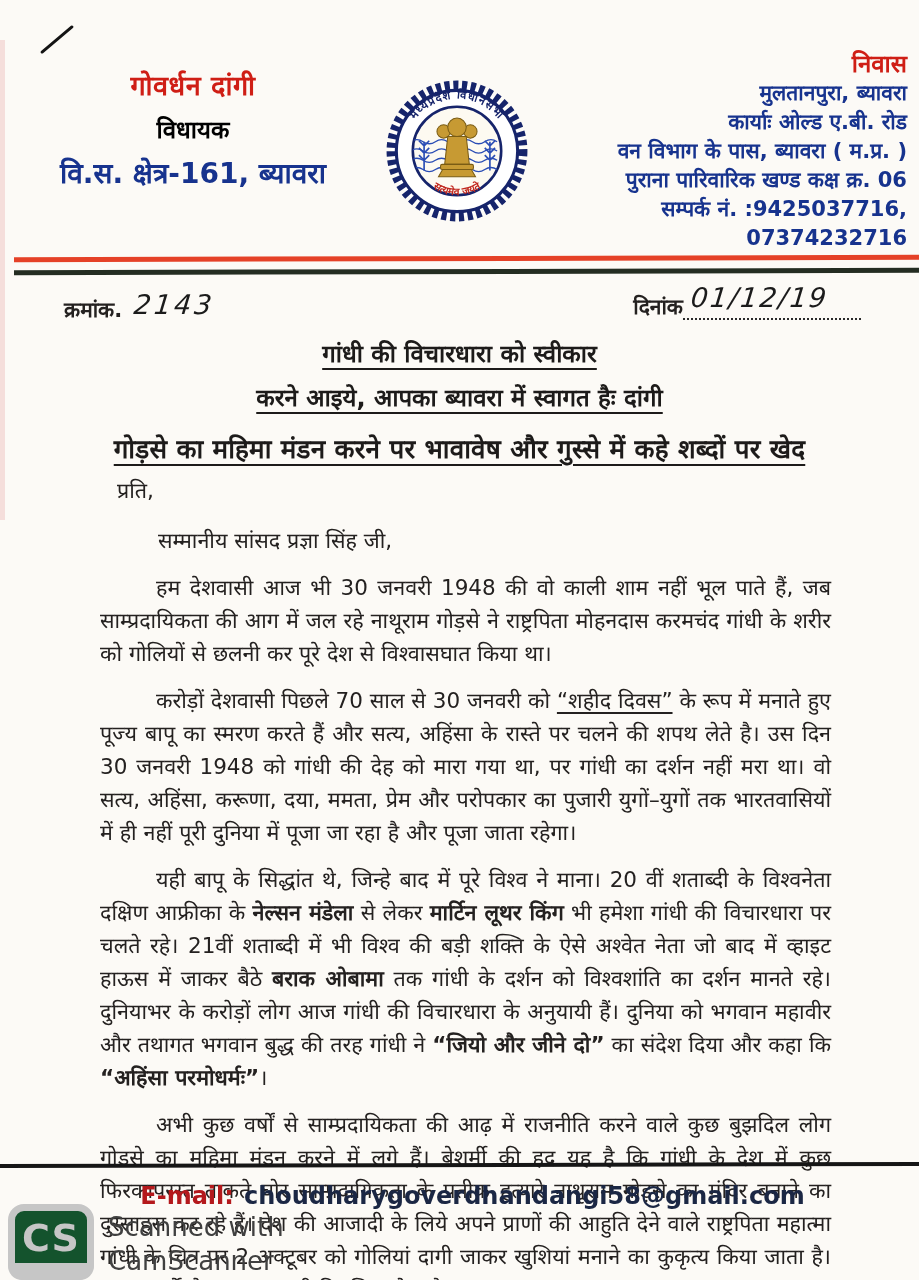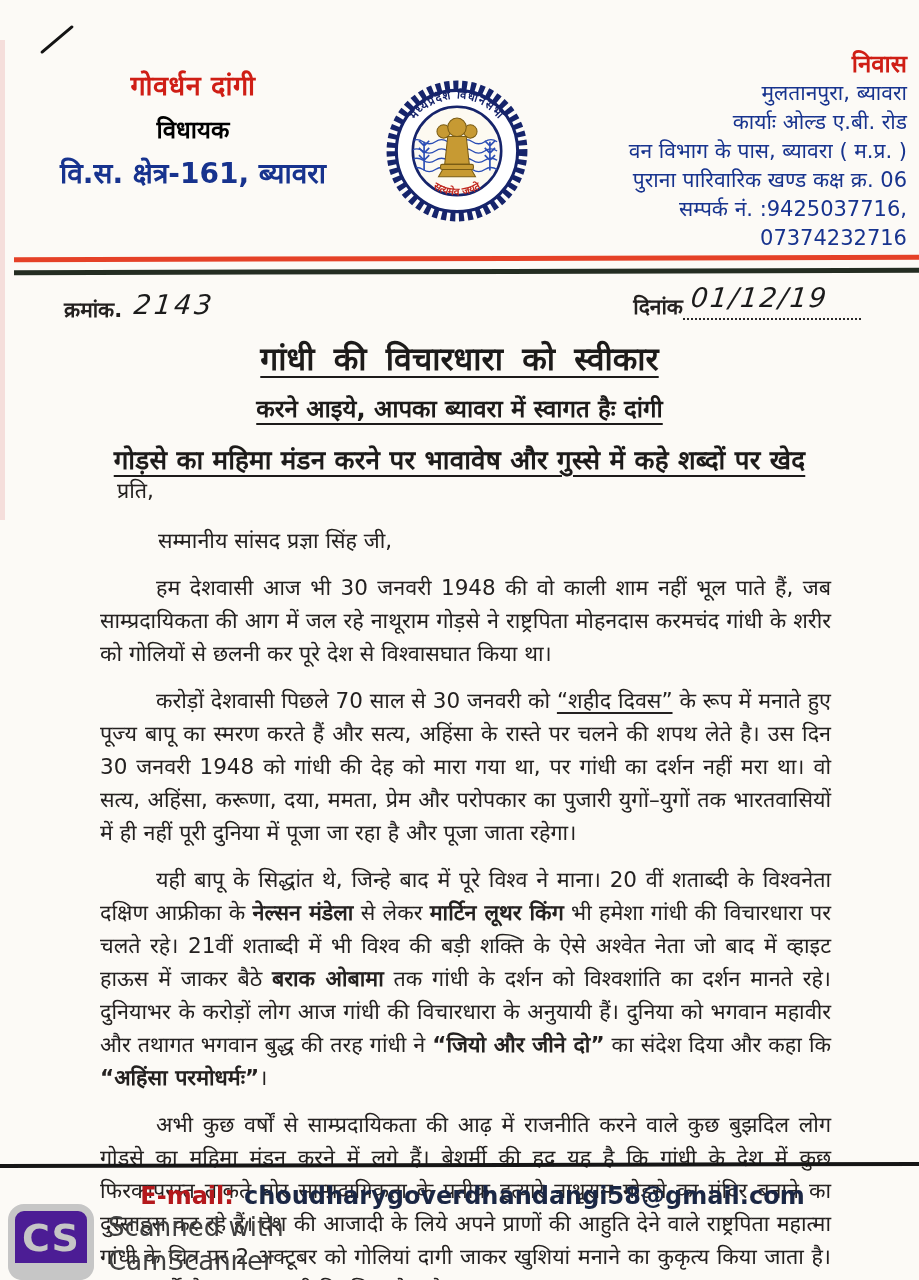--- a/index.html
+++ b/index.html
@@ -15,21 +15,21 @@
   
   .lh-left{position:absolute;left:58px;top:66px;width:270px;text-align:center;}
   .lh-name{font-size:27px;font-weight:bold;color:#cf1e15;letter-spacing:.5px;}
   .lh-title{font-size:24px;font-weight:bold;color:#000000;margin-top:9px;}
   .lh-constituency{font-size:28px;font-weight:bold;color:#17338e;margin-top:8px;}
 
   .emblem{position:absolute;left:384px;top:78px;width:146px;height:146px;}
 
   .lh-right{position:absolute;right:12px;top:50px;width:370px;text-align:right;line-height:29px;}
   .lh-right .red{font-size:24px;font-weight:bold;color:#cf1e15;}
-  .lh-right .blue{font-size:21px;font-weight:normal;color:#17338e;}
+  .lh-right .blue{font-size:21px;font-weight:bold;color:#17338e;}
 
   .band{position:absolute;left:14px;right:0;}
   .band-red{top:256px;height:5px;background:#e54127;transform:rotate(-.15deg);}
   .band-green{top:269px;height:5px;background:#242d22;transform:rotate(-.15deg);}
 
   
   .serial{position:absolute;left:64px;top:292px;font-size:21px;font-weight:bold;}
   .handwrite{
     display:inline-block;font-size:27px;font-weight:normal;font-style:italic;
     letter-spacing:3px;transform:skewX(-6deg);color:#1b1b1b;
@@ -38,21 +38,21 @@
   .dateline{position:absolute;right:58px;top:292px;font-size:21px;font-weight:bold;}
   .date-dots{
     display:inline-block;width:178px;border-bottom:2px dotted #2a2a2a;
     position:relative;height:24px;vertical-align:bottom;
   }
   .date-dots .handwrite{position:absolute;left:8px;top:-12px;letter-spacing:2px;}
 
   
   .headlines{position:absolute;left:70px;right:70px;top:336px;text-align:center;color:#1d1b1a;}
   .hl{font-weight:bold;text-decoration:underline;text-underline-offset:6px;text-decoration-thickness:2px;}
-  .hl-1{font-size:32px;font-family:Liberation Mono, monospace;}
+  .hl-1{font-size:24px;}
   .hl-2{font-size:24px;margin-top:11px;}
   .hl-3{font-size:26px;margin-top:17px;letter-spacing:.2px;}
 
   
   .body-text{position:absolute;left:100px;right:88px;top:457px;font-size:21.5px;line-height:33px;}
   .salut1{margin:17px;}
   .salut2{margin:4px 0 0 58px;}
   .para{margin:14px 0 0 0;text-indent:56px;text-align:justify;}
   .para span.b{font-weight:bold;}
   .para span.u{text-decoration:underline;text-underline-offset:4px;}
@@ -60,21 +60,21 @@
   
   .footer-rule{position:absolute;left:0;right:0;top:1163px;height:4px;background:#161616;transform:rotate(-.12deg);}
   .email-line{position:absolute;left:0;right:0;top:1182px;text-align:center;font-size:24px;font-weight:bold;padding-left:26px;}
   .email-label{color:#b4191c;}
   .email-value{color:#1b2744;margin-left:10px;}
 
   
   .cs-badge{position:absolute;left:8px;top:1204px;width:86px;height:76px;}
   .cs-box{
     box-sizing:border-box;width:86px;height:76px;border:7px solid #c6c6c6;border-radius:16px;
-    background:#4c1d95;display:flex;align-items:center;justify-content:center;
+    background:#14532d;display:flex;align-items:center;justify-content:center;
   }
   .cs-letters{font-size:38px;font-weight:bold;color:#c6c6c6;letter-spacing:1px;margin-top:-8px;}
   .cs-foot{position:absolute;left:0;bottom:0;width:86px;height:17px;background:#c6c6c6;border-radius:0 0 14px 14px;}
   .cs-text{position:absolute;left:108px;top:1210px;font-size:26px;color:#404040;line-height:34px;}
 </style>
 </head>
 <body>
 
 <div class="page">
 

